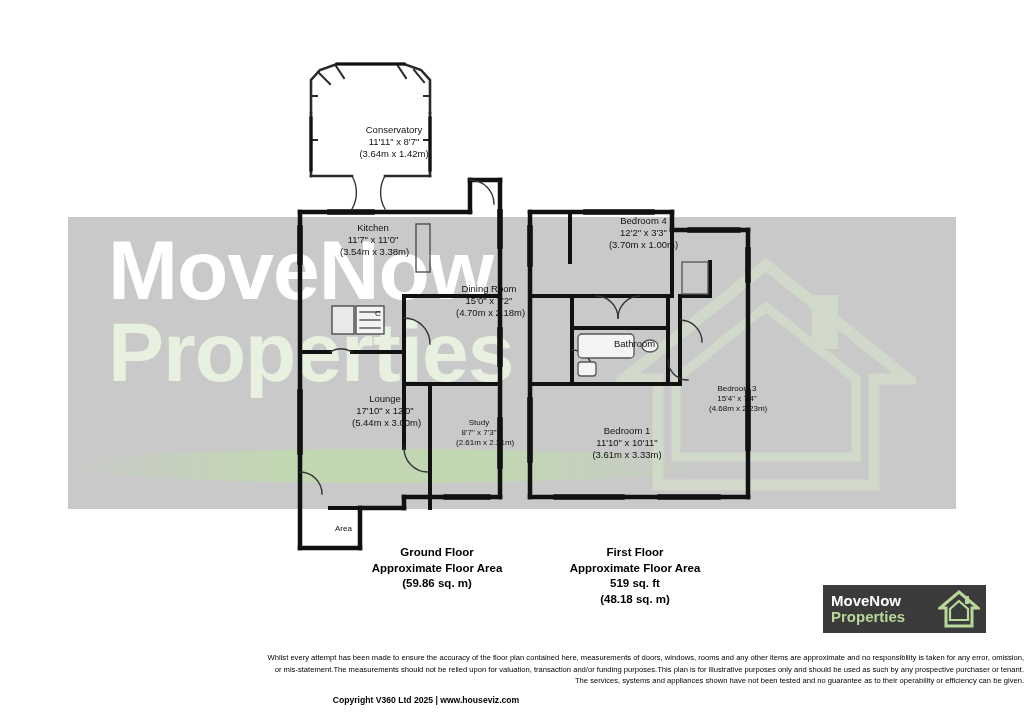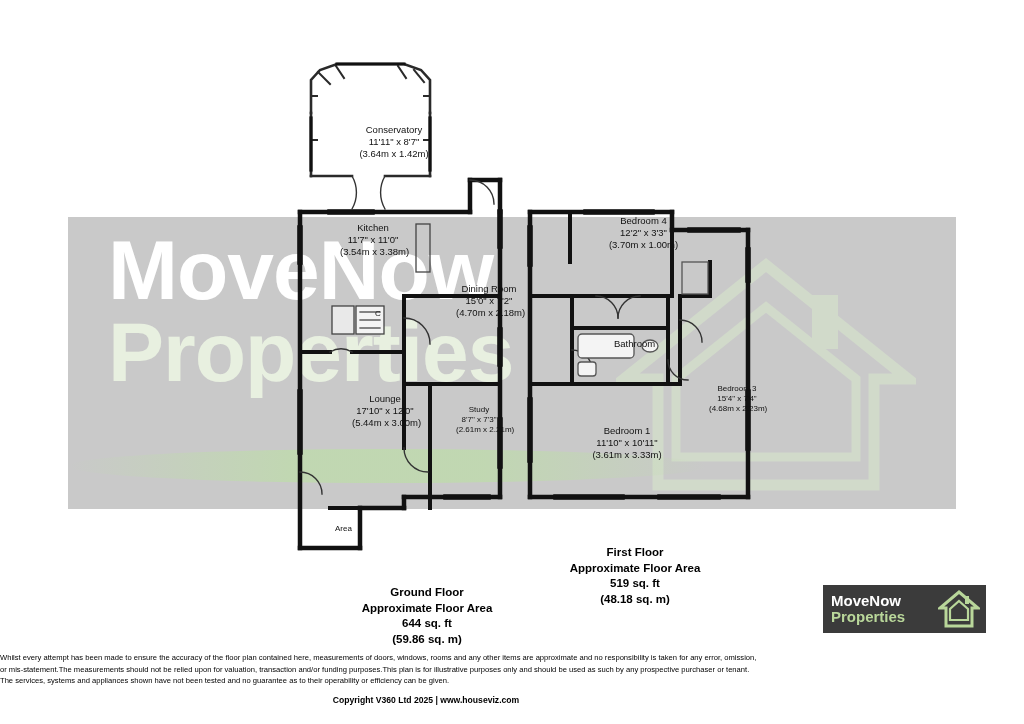--- a/index.html
+++ b/index.html
@@ -108,21 +108,21 @@
     position: absolute;
     right: 6px; top: 4px;
     width: 42px; height: 40px;
   }
 
   
   .disclaimer {
     position: absolute;
     left: 0; top: 652px;
     width: 1024px;
-    text-align: left;
+    text-align: right;
     font-size: 7.6px;
     line-height: 11.5px;
     color: #000;
   }
   .copyright {
     position: absolute;
     left: 0; top: 695px;
     width: 852px;
     text-align: center;
     font-size: 8.6px;
@@ -295,21 +295,21 @@
     <span class="d1">15'0" x 7'2"</span>
     <span class="d2">(4.70m x 2.18m)</span>
   </div>
 
   <div class="lbl" style="left:308px; top:393px; width:110px;">
     <span class="nm">Lounge</span>
     <span class="d1">17'10" x 12'0"</span>
     <span class="d2">(5.44m x 3.00m)</span>
   </div>
 
-  <div class="lbl small" style="left:412px; top:405px; width:90px;">
+  <div class="lbl small" style="left:412px; top:418px; width:90px;">
     <span class="nm">Study</span>
     <span class="d1">8'7" x 7'3"</span>
     <span class="d2">(2.61m x 2.21m)</span>
   </div>
 
   <div class="lbl small" style="left:291px; top:524px; width:44px;">
     <span class="nm">Area</span>
   </div>
 
   <div class="lbl small" style="left:331px; top:309px; width:14px;">
@@ -332,24 +332,23 @@
     <span class="d1">15'4" x 7'4"</span>
     <span class="d2">(4.68m x 2.23m)</span>
   </div>
 
   <div class="lbl" style="left:545px; top:425px; width:120px;">
     <span class="nm">Bedroom 1</span>
     <span class="d1">11'10" x 10'11"</span>
     <span class="d2">(3.61m x 3.33m)</span>
   </div>
 
-  <div class="caption" style="left:304px; top:545px; width:246px;margin-top:40px;">
+  <div class="caption" style="left:314px; top:545px; width:246px;">
     <div>Ground Floor</div>
     <div>Approximate Floor Area</div>
-    <div>644 sq. ft</div>
     <div>(59.86 sq. m)</div>
   </div>
 
   <div class="caption" style="left:512px; top:545px; width:246px;">
     <div>First Floor</div>
     <div>Approximate Floor Area</div>
     <div>519 sq. ft</div>
     <div>(48.18 sq. m)</div>
   </div>
 

